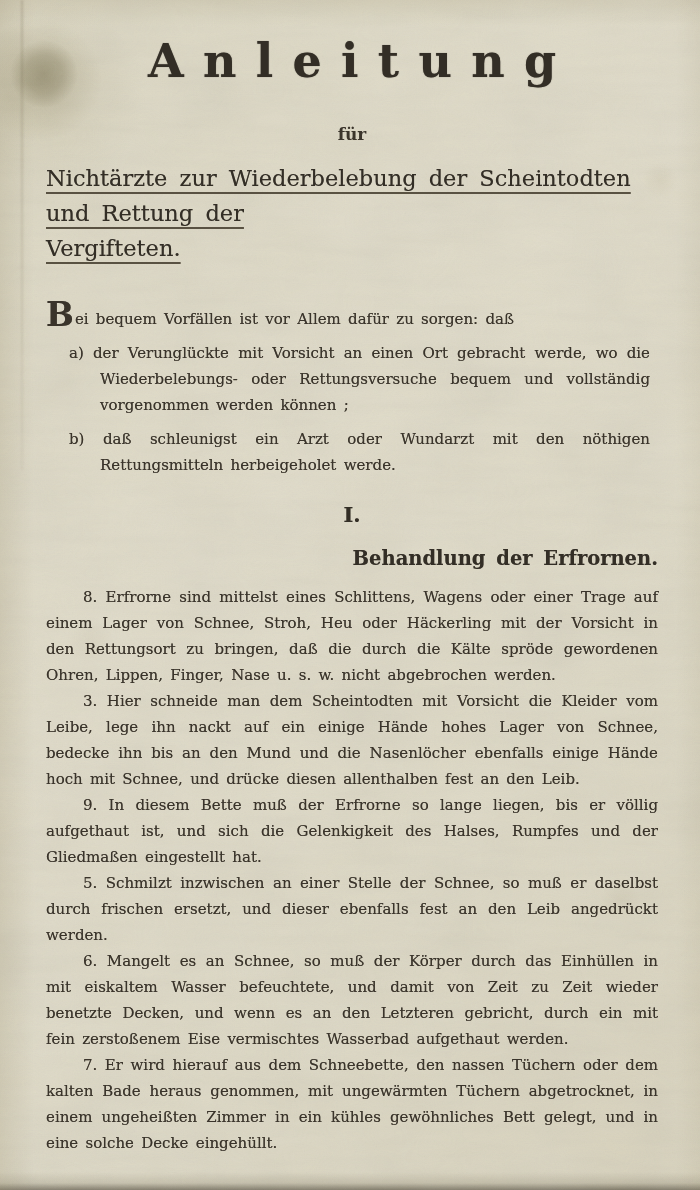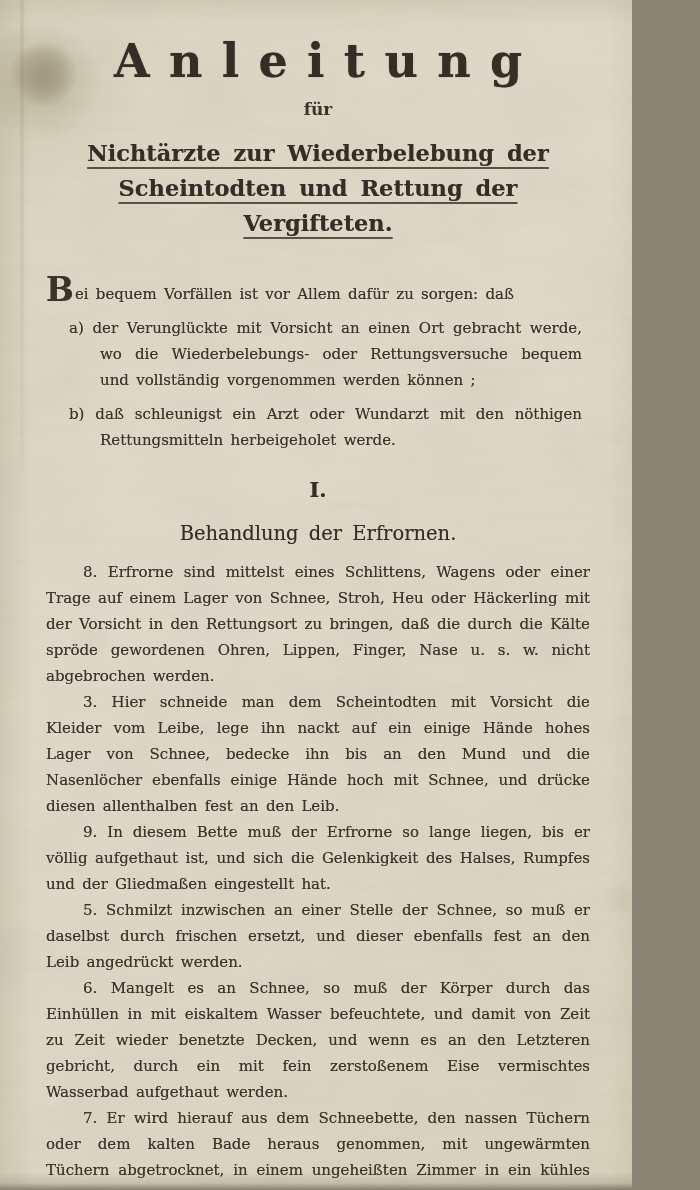--- a/index.html
+++ b/index.html
@@ -2,21 +2,21 @@
 <html lang="de"><head>
 <meta charset="utf-8">
 <style>
   html, body {
     margin: 0;
     padding: 0;
     background: #8a8474;
   }
   .page {
     position: relative;
-    width: 632px;
+    width: 700px;
     height: 1190px;
     overflow: hidden;
     background:
       
       radial-gradient(circle 34px at 44px 74px, rgba(96,88,52,0.38) 0%, rgba(104,96,60,0.28) 55%, rgba(110,102,66,0.0) 100%),
       radial-gradient(circle 62px at 40px 80px, rgba(122,112,74,0.22) 0%, rgba(128,118,80,0.12) 60%, rgba(128,118,80,0.0) 100%),
       radial-gradient(circle 95px at 52px 96px, rgba(140,130,92,0.14) 0%, rgba(140,130,92,0.0) 100%),
       
       radial-gradient(circle 18px at 660px 180px, rgba(150,136,96,0.10), rgba(150,136,96,0) 100%),
       radial-gradient(circle 24px at 90px 640px, rgba(150,136,96,0.08), rgba(150,136,96,0) 100%),
@@ -54,31 +54,31 @@
     margin: 0;
     text-align: center;
     font-size: 46px;
     font-weight: bold;
     letter-spacing: 0.42em;
     text-indent: 0.42em; 
     color: #332e26;
     text-shadow: 0 0 1px rgba(51,46,38,0.55);
   }
   .preposition {
-    margin: 11px 0 0 0;
+    margin: 36px 0 0 0;
     text-align: center;
     font-size: 17px;
     font-weight: bold;
     color: #3a342b;
   }
   .subtitle {
     margin: 17px 0 0 0;
-    text-align: center;
+    text-align: left;
     font-size: 22.5px;
-    font-weight: bold;
+    font-weight: normal;
     line-height: 35px;
     word-spacing: 5px;
     color: #332e26;
     text-shadow: 0 0 0.6px rgba(51,46,38,0.5);
   }
   .subtitle .u {
     text-decoration: underline;
     text-decoration-thickness: 2px;
     text-underline-offset: 6px;
     text-decoration-color: rgba(74,66,50,0.75);
@@ -109,23 +109,23 @@
   }
   .section-number {
     margin: 24px 0 0 0;
     text-align: center;
     font-size: 21px;
     font-weight: bold;
     color: #332e26;
   }
   .section-heading {
     margin: 18px 0 12px 0;
-    text-align: center;
+    text-align: right;
     font-size: 19.5px;
-    font-weight: normal;
+    font-weight: bold;
     word-spacing: 4px;
     color: #332e26;
     text-shadow: 0 0 0.6px rgba(51,46,38,0.5);
   }
   .para {
     margin: 0;
     text-indent: 37px;
   }
 </style>
 </head>

